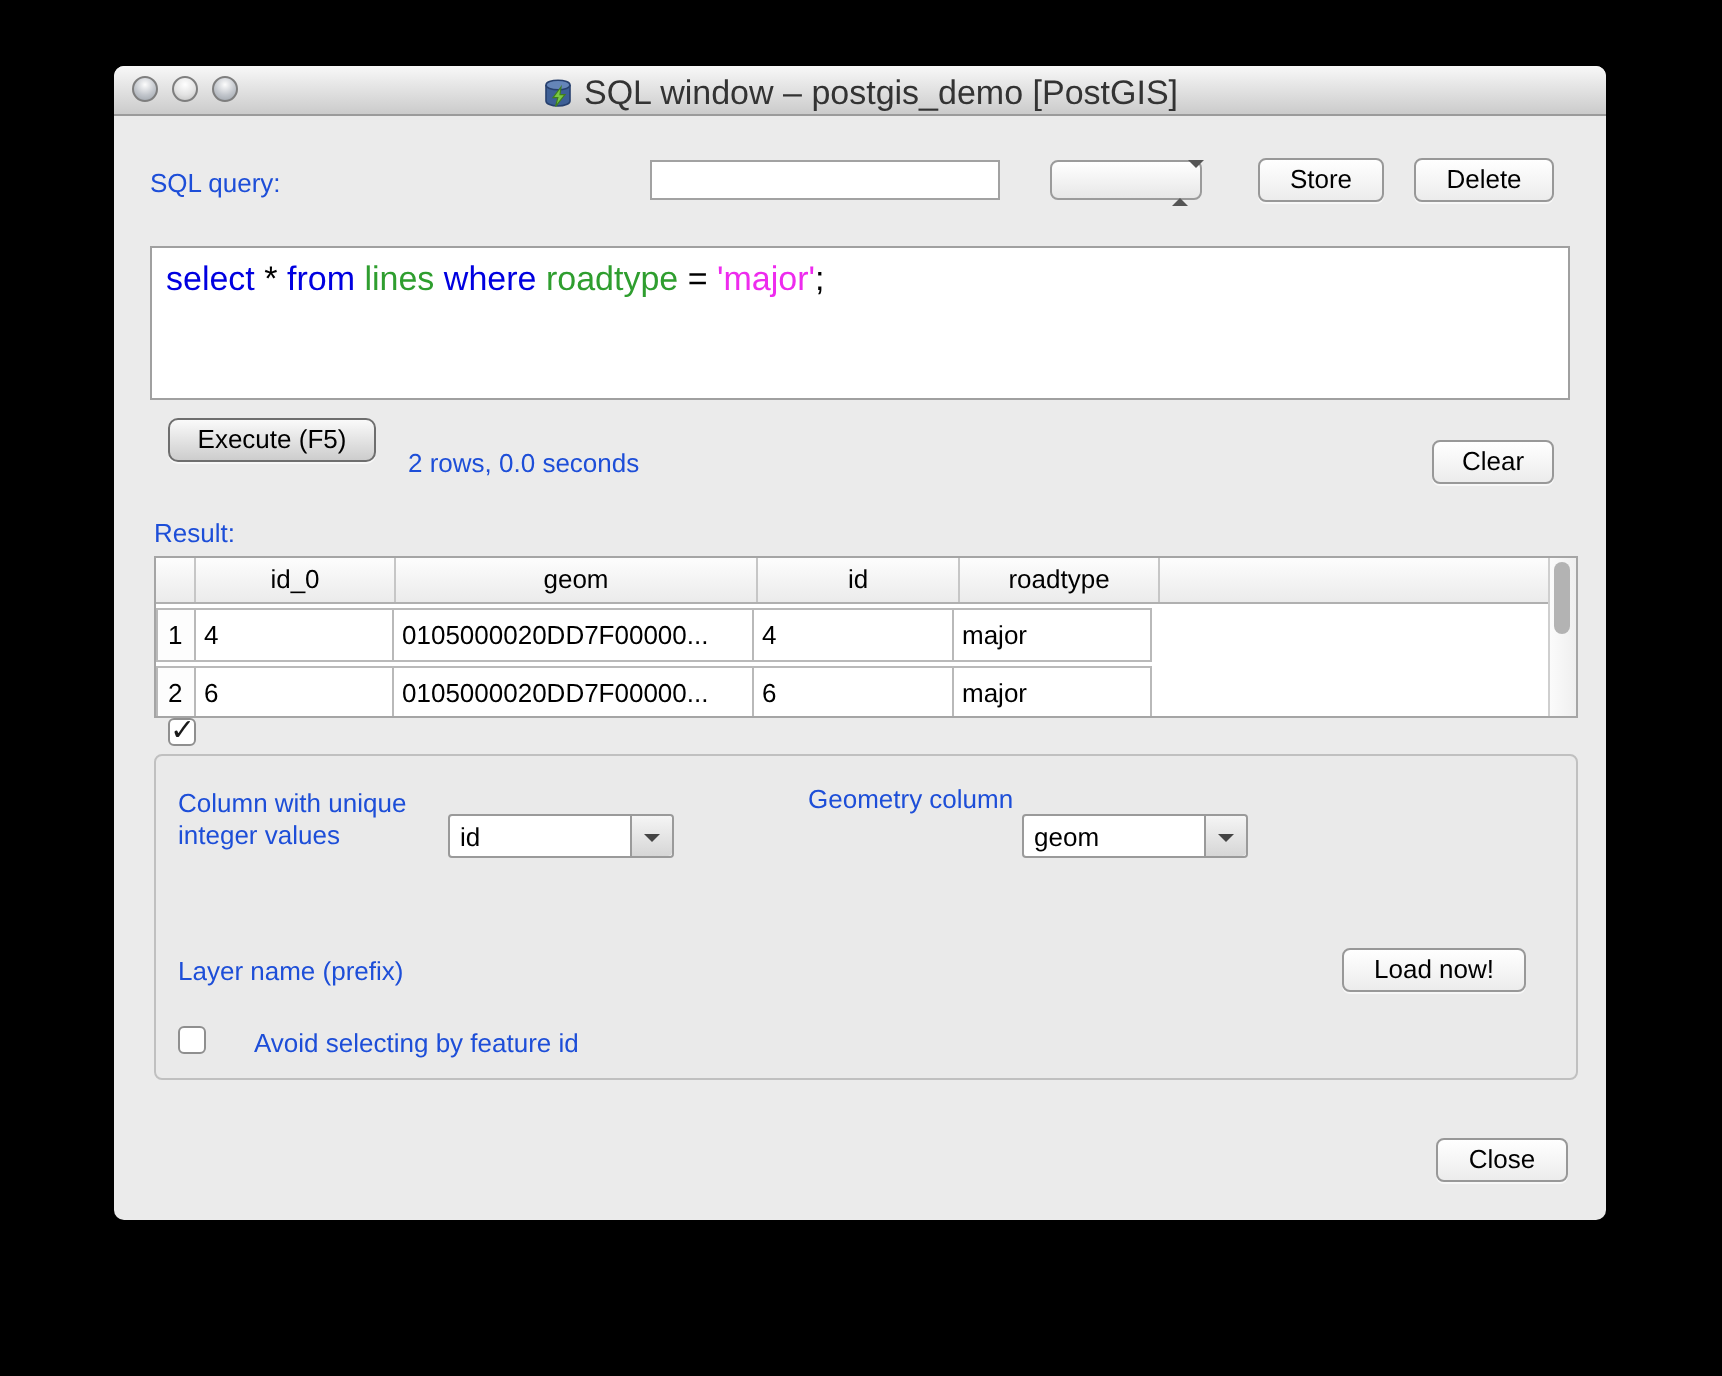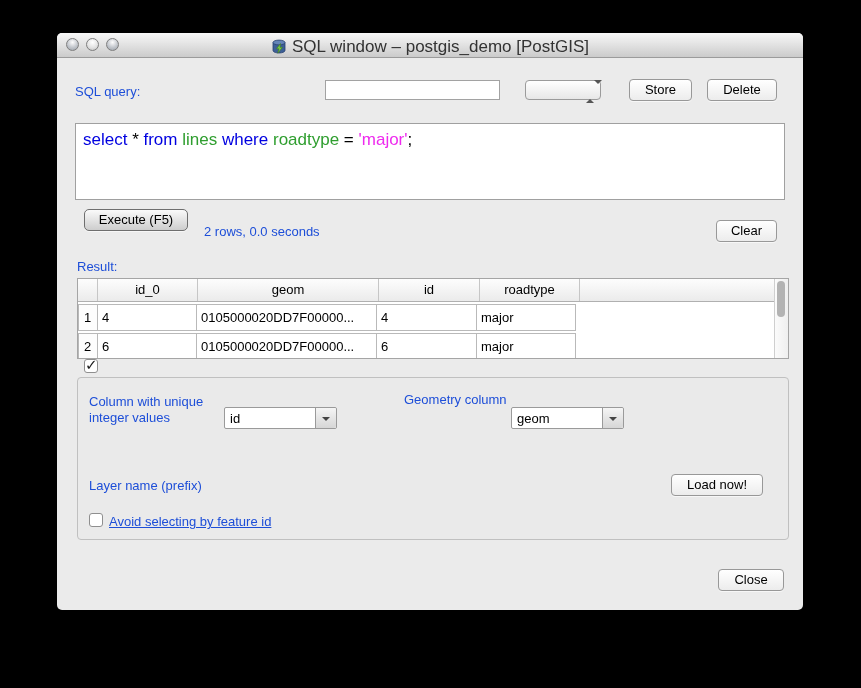--- a/index.html
+++ b/index.html
@@ -194,16 +194,16 @@
     <span class="val">geom</span>
     <span class="cbtn">
         <span class="tri"></span>
       </span>
   </div>
 
   <div class="label" style="left:32px;top:445px;">Layer name (prefix)</div>
   <div class="btn" style="left:614px;top:441px;width:92px;">Load now!</div>
 
   <div class="checkbox" style="left:32px;top:480px;"></div>
-  <div class="label" style="left:52px;top:481px;text-decoration:underline;">Avoid selecting by feature id</div>
+  <div class="label" style="left:70px;top:481px;">Avoid selecting by feature id</div>
 
   <div class="btn" style="left:661px;top:536px;width:66px;">Close</div>
 </div>
 
 </body></html>

